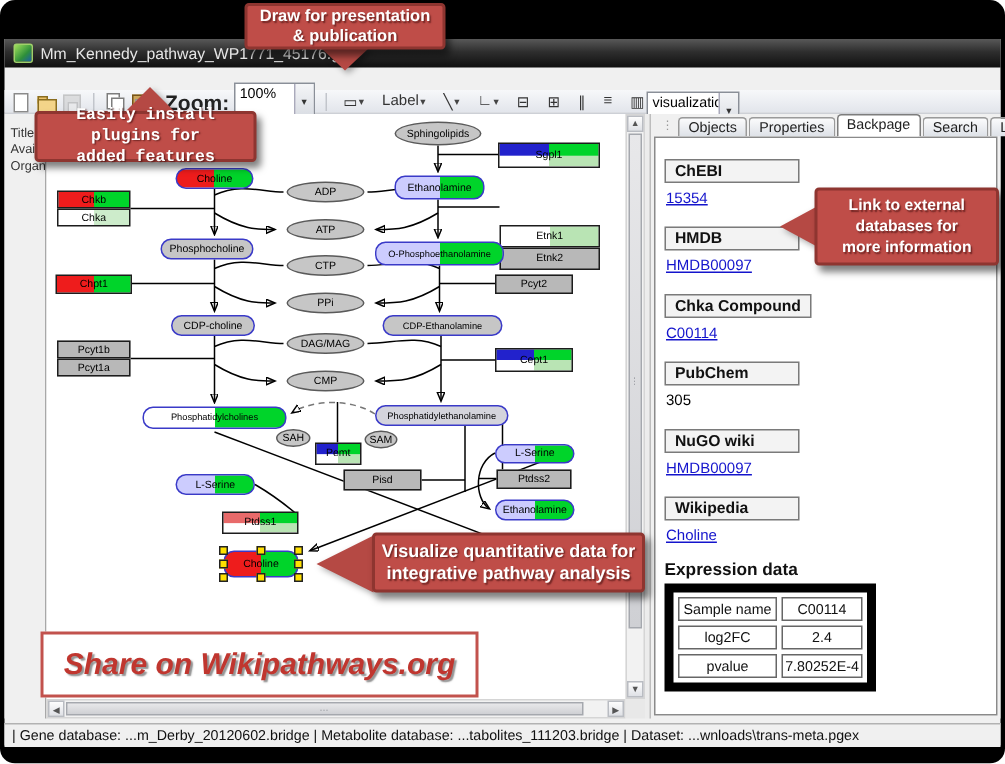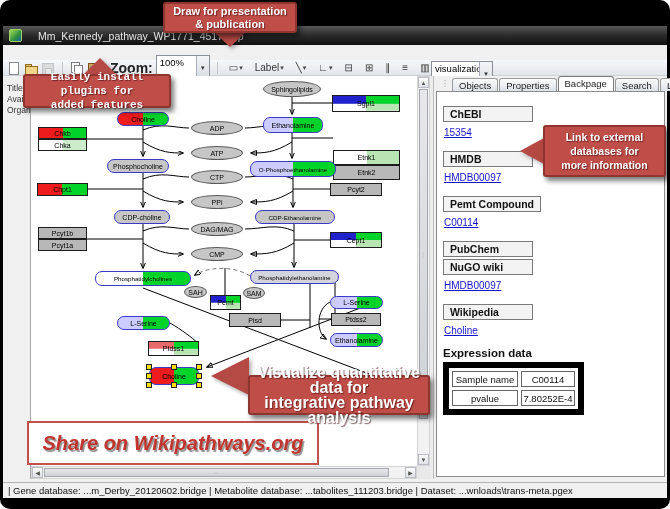--- a/index.html
+++ b/index.html
@@ -2,21 +2,21 @@
 <html><head>
 <meta charset="utf-8">
 <style>
   html,body{margin:0;padding:0;background:#fff;}
   #app{position:relative;width:670px;height:509px;background:#000;border-radius:10px;overflow:hidden;
        font-family:"Liberation Sans",sans-serif;-webkit-font-smoothing:antialiased;}
   
   .window{position:absolute;left:3px;top:26px;width:664px;height:472px;background:#f0f0f0;}
   .titlebar{position:absolute;left:0;top:0;right:0;height:19px;
             background:linear-gradient(#585858 0%,#2e2e2e 45%,#101010 100%);
-            display:flex;align-items:center;gap:16px;padding-left:6px;box-sizing:border-box;}
+            display:flex;align-items:center;gap:5px;padding-left:6px;box-sizing:border-box;}
   .title-icon{width:11px;height:11px;border-radius:2px;border:1px solid #9fd06a;
               background:linear-gradient(135deg,#9fe05a 0%,#2e8f3a 60%,#1b5ca8 100%);flex:0 0 auto;}
   .title-text{color:#e6e6e6;font-size:10.5px;white-space:nowrap;}
   .menubar{position:absolute;left:0;top:19px;right:0;height:14px;
            background:linear-gradient(#fdfdfe,#e9ecf3);border-bottom:1px solid #d2d5dc;
            display:flex;align-items:center;padding-left:3px;box-sizing:border-box;}
   .menu-item{font-size:10.5px;color:#101010;padding:0 6px;cursor:default;}
   .toolbar{position:relative;margin:0;position:absolute;left:0;top:34px;right:0;height:16px;
            background:linear-gradient(#f7f8fa,#e2e5eb);border-bottom:1px solid #cdd0d6;
            display:flex;align-items:center;padding-left:4px;box-sizing:border-box;gap:3px;}
@@ -362,29 +362,32 @@
               <span class="tab">Properties</span>
               <span class="tab active">Backpage</span>
               <span class="tab">Search</span>
               <span class="tab">Legend</span>
             </span>
         </div>
         <div class="sidebar-content">
           <div>
               <div><div class="bp-header">ChEBI</div><div class="bp-value"><span class="bp-link">15354</span></div></div>
               <div><div class="bp-header">HMDB</div><div class="bp-value"><span class="bp-link">HMDB00097</span></div></div>
-              <div><div class="bp-header">Pemt Compound</div><div class="bp-value"><span class="bp-link">C00114</span></div></div>
-              <div><div class="bp-header">PubChem</div></div>
+              <div><div class="bp-header">Chka Compound</div><div class="bp-value"><span class="bp-link">C00114</span></div></div>
+              <div><div class="bp-header">PubChem</div><div class="bp-value">305</div></div>
               <div><div class="bp-header">NuGO wiki</div><div class="bp-value"><span class="bp-link">HMDB00097</span></div></div>
               <div><div class="bp-header">Wikipedia</div><div class="bp-value"><span class="bp-link">Choline</span></div></div>
             </div>
           <div class="bp-exp">Expression data</div>
           <div class="bp-table"><div class="bp-row">
                 <div class="bp-cell bp-c1">Sample name</div>
                 <div class="bp-cell bp-c2">C00114</div>
+              </div><div class="bp-row">
+                <div class="bp-cell bp-c1">log2FC</div>
+                <div class="bp-cell bp-c2">2.4</div>
               </div><div class="bp-row">
                 <div class="bp-cell bp-c1">pvalue</div>
                 <div class="bp-cell bp-c2">7.80252E-4</div>
               </div></div>
         </div>
       </div>
 
     </div>
 
     <div class="statusbar">
@@ -399,19 +402,19 @@
   <div class="arrow arrow-up" style="left:84px;top:58px;"></div>
   <div class="callout" style="left:23px;top:74px;width:148px;height:34px;font-size:11px;line-height:14px;font-family:Liberation Mono, monospace;">Easily install plugins for
 added features</div>
 
   <div class="arrow arrow-left-sm" style="left:520px;top:138px;"></div>
   <div class="callout" style="left:543px;top:125px;width:123px;height:52px;font-size:10.5px;line-height:14px;">Link  to external
 databases  for
 more information</div>
 
   <div class="arrow arrow-left-lg" style="left:211px;top:357px;"></div>
-  <div class="callout" style="left:248px;top:355px;width:182px;height:40px;font-size:16px;line-height:15px;margin-top:20px;">Visualize quantitative data  for
+  <div class="callout" style="left:248px;top:355px;width:182px;height:40px;font-size:12px;line-height:15px;">Visualize quantitative data  for
 integrative pathway analysis</div>
 
   <div class="share-box">
     <span>Share on Wikipathways.org</span>
   </div>
 </div>
 
 </body></html>

